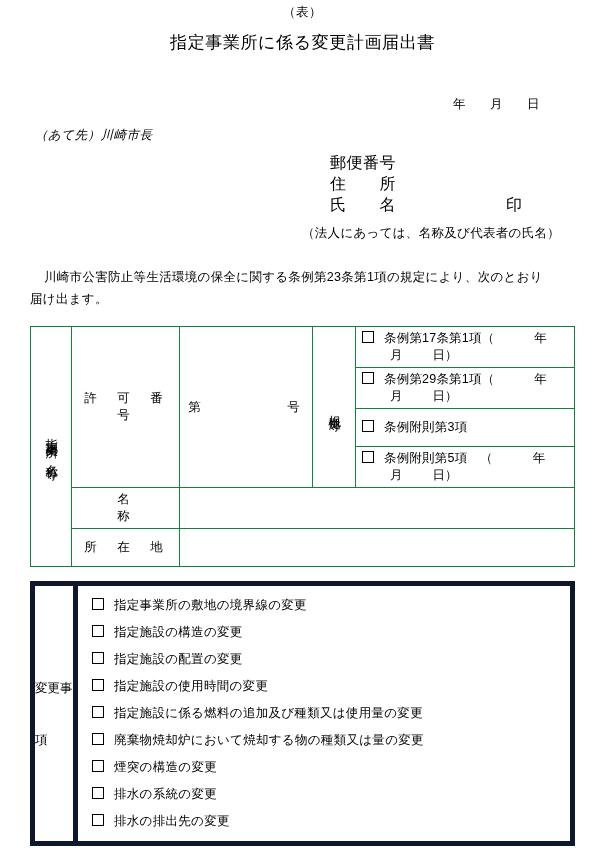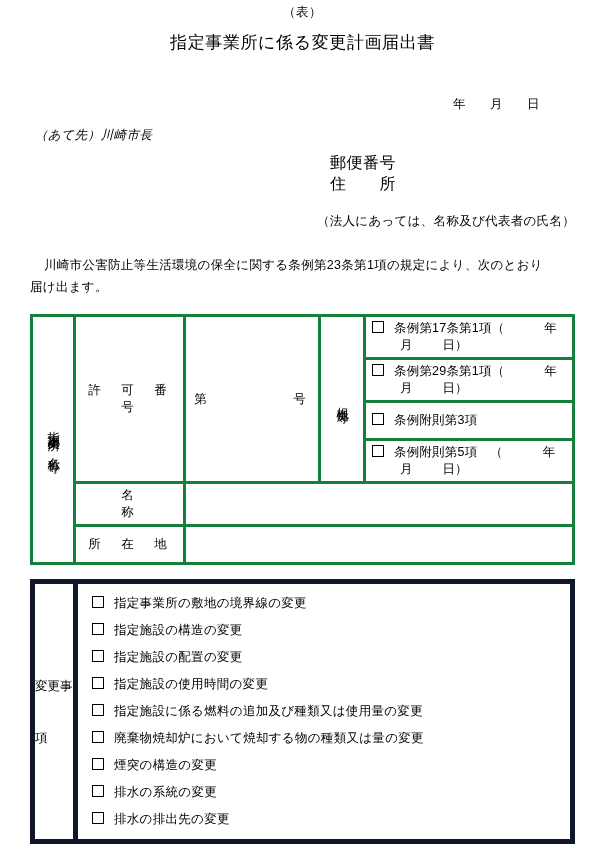--- a/index.html
+++ b/index.html
@@ -57,43 +57,42 @@
     padding-left: 300px;
     line-height: 21px;
     letter-spacing: 0.5px;
   }
   .sender-row { white-space: pre; }
   .sender-row .seal {
     display: inline-block;
     margin-left: 110px;
   }
   .note-block {
-    margin-top: 19px;
+    margin-top: 10px;
     font-size: 12.5px;
     padding-left: 272px;
     letter-spacing: 0.3px;
-    text-align: right;
   }
   .body-text {
     margin-top: 24px;
     font-size: 12.5px;
     line-height: 22px;
     letter-spacing: 0.3px;
   }
   .body-text .indent { display: inline-block; width: 14px; }
 
   
   table.form {
     border-collapse: collapse;
     width: 545px;
     margin-top: 16px;
     table-layout: fixed;
   }
   table.form td {
-    border: 3px solid #15803d;
+    border: 1px solid #15803d;
     font-size: 12.5px;
     padding: 3px 6px;
     vertical-align: middle;
   }
   .vcell {
     width: 28px;
     text-align: center;
     line-height: 17px;
     letter-spacing: 0;
     padding: 4px 2px;
@@ -173,20 +172,21 @@
 
   <div class="date-line">
     <span>年</span><span class="sp"></span><span>月</span><span class="sp"></span><span>日</span>
   </div>
 
   <div class="addressee">（あて先）川崎市長</div>
 
   <div class="sender-block">
     <div class="sender-row">郵便番号</div>
     <div class="sender-row">住　　所</div>
+    <div class="sender-row"><span>氏　　名</span><span class="seal">印</span></div>
   </div>
   <div class="note-block">（法人にあっては、名称及び代表者の氏名）</div>
 
   <div class="body-text">
     <span class="indent"></span><span>川崎市公害防止等生活環境の保全に関する条例第23条第1項の規定により、次のとおり</span><br>
     <span>届け出ます。</span>
   </div>
 
   <table class="form">
     <tbody>

